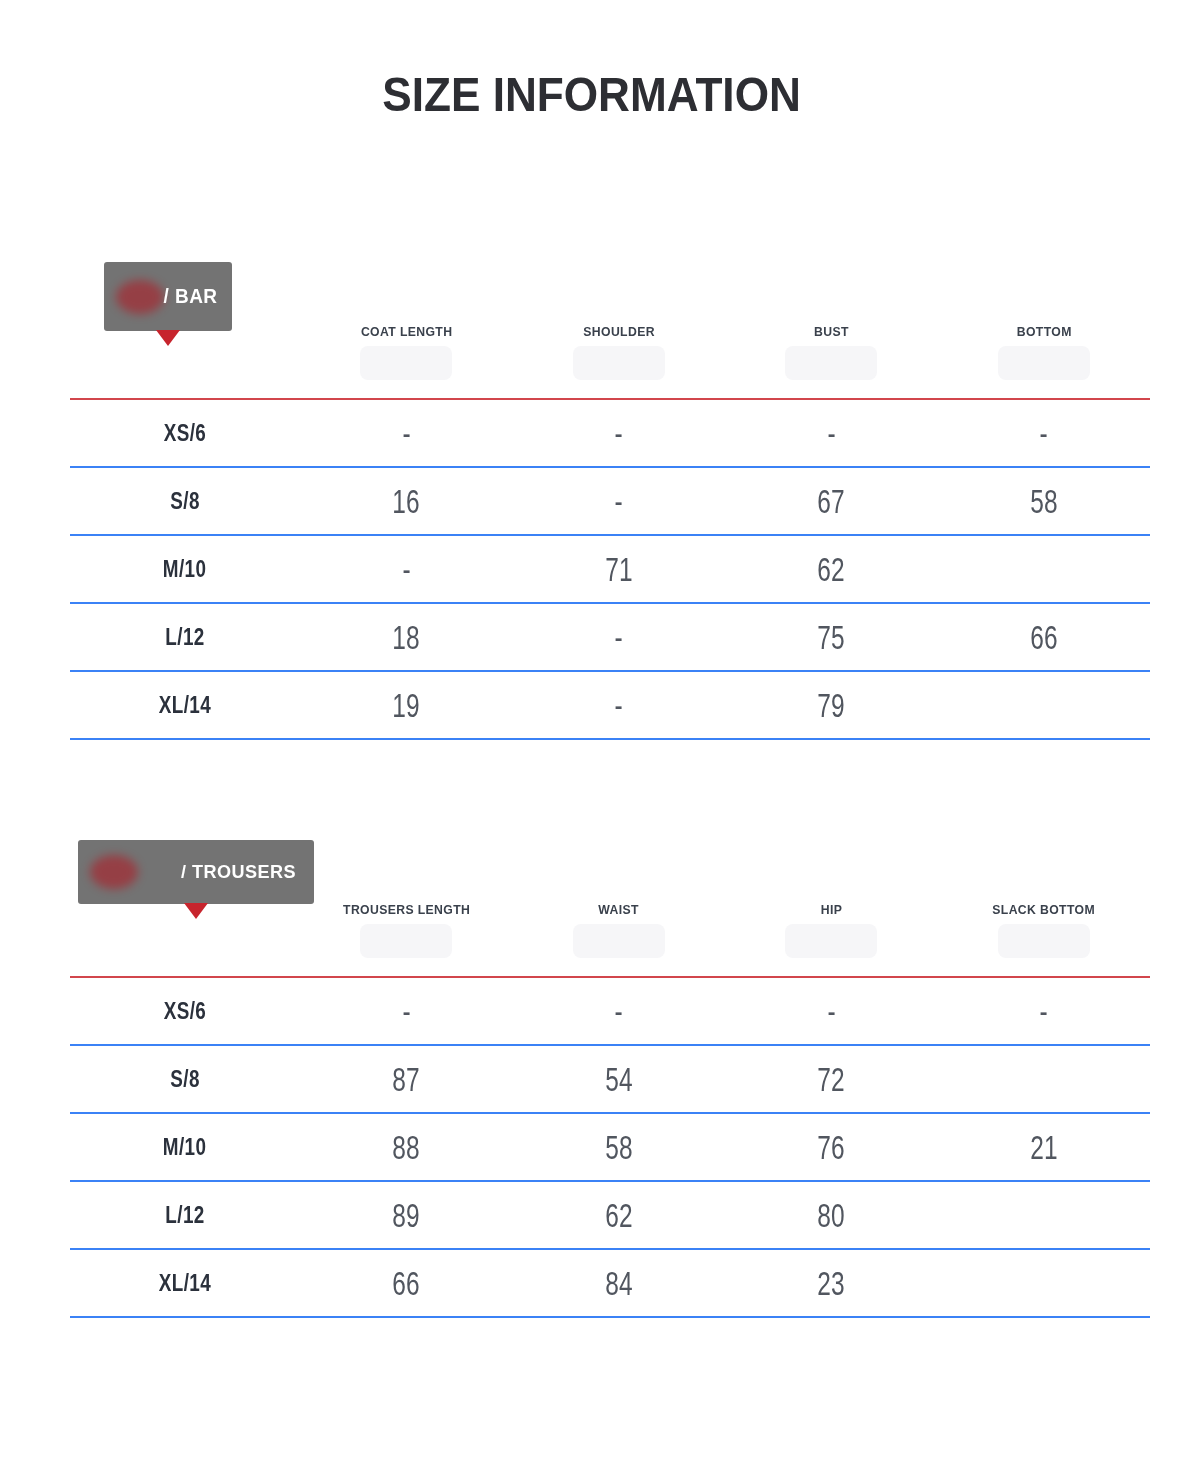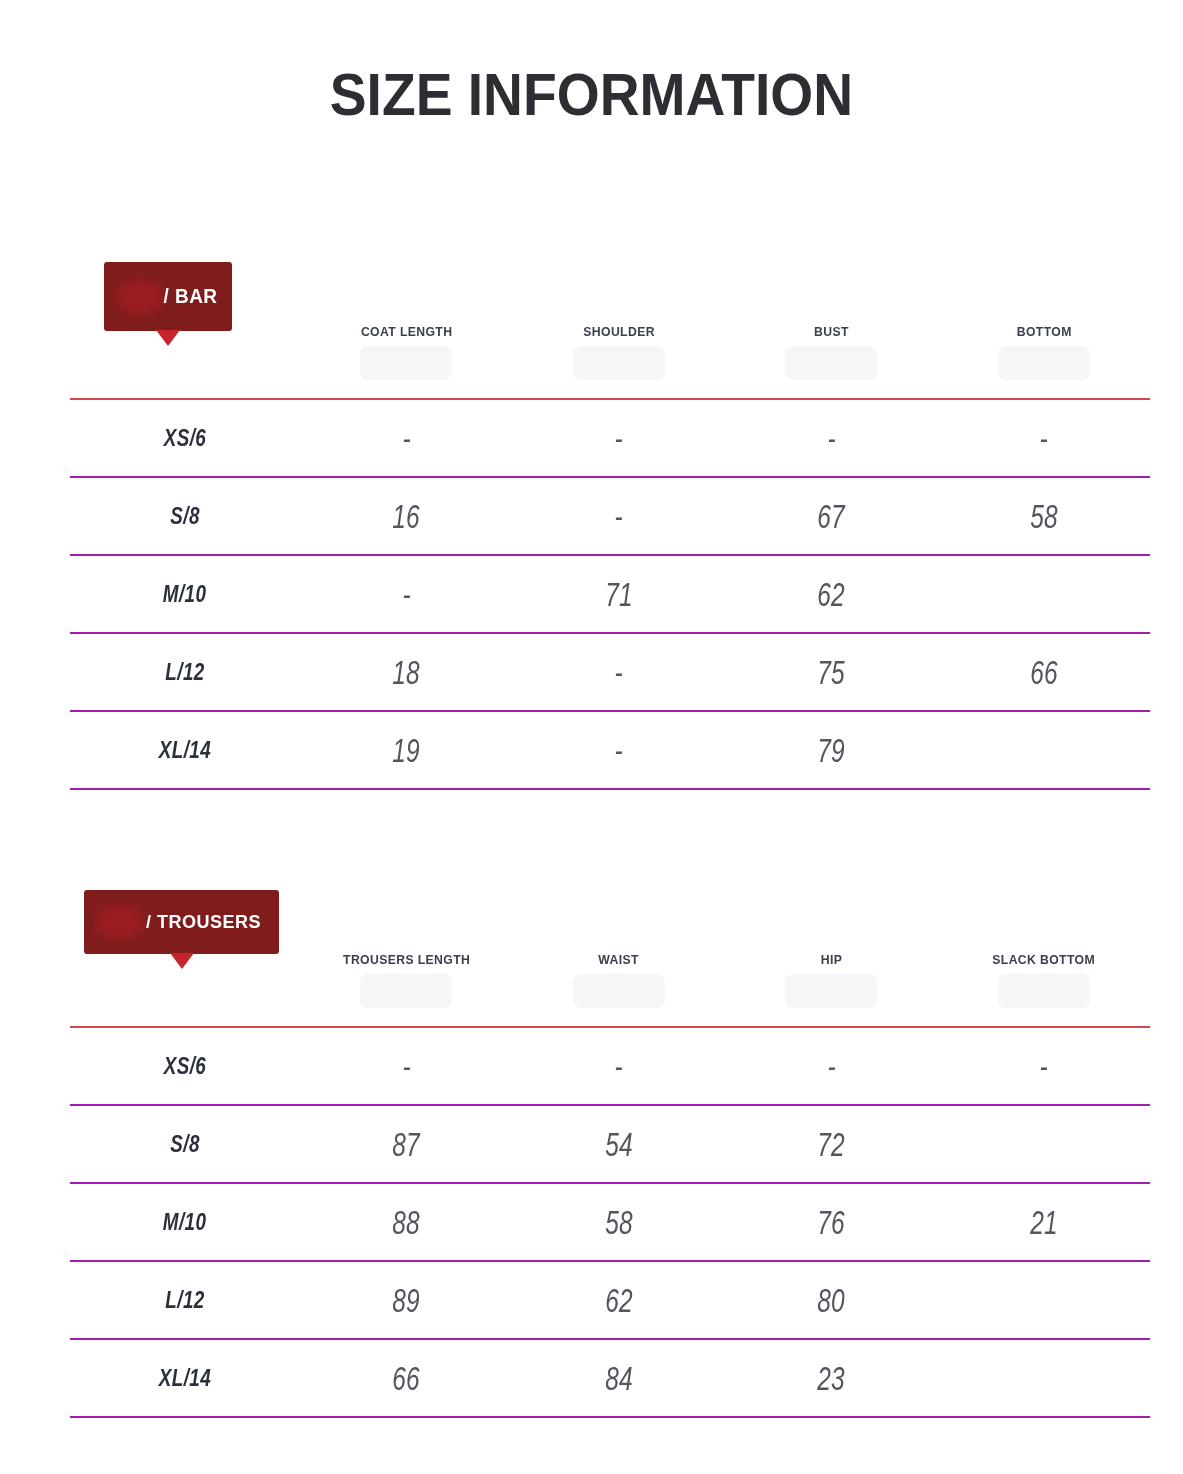--- a/index.html
+++ b/index.html
@@ -5,21 +5,21 @@
   * { margin:0; padding:0; box-sizing:border-box; }
   html,body { background:#ffffff; }
   body {
     width:1183px; height:1474px; overflow:hidden; position:relative;
     font-family:"Liberation Sans", sans-serif;
   }
 
   
   .page-title {
     margin-top:62px; text-align:center;
-    font-size:60px; font-weight:bold; color:#2d2e33;
+    font-size:48px; font-weight:bold; color:#2d2e33;
     line-height:66px; white-space:nowrap;
   }
   .page-title > span { display:inline-block; transform:scaleX(.92); letter-spacing:0px; }
 
   
   .size-section { margin-left:70px; width:1080px; position:relative; }
   .section-bar      { margin-top:134px; }
   .section-trousers { margin-top:100px; }
 
   .table-head { position:relative; height:136px;
@@ -31,25 +31,25 @@
     letter-spacing:.4px; transform:scaleX(.94); white-space:nowrap;
   }
   .head-smudge {
     width:92px; height:34px; margin:6px auto 0; border-radius:8px;
     background:#f6f6f8;
   }
 
   
   .badge {
     position:absolute; top:0;
-    background:#7f1d1d; border-radius:3px;
+    background:#737373; border-radius:3px;
     display:flex; align-items:center; justify-content:flex-end;
   }
   .badge-bar      { left:34px; width:128px; height:69px; padding-right:13px; }
-  .badge-trousers { left:14px;    width:195px; height:64px; padding-right:15px; }
+  .badge-trousers { left:8px;    width:236px; height:64px; padding-right:15px; }
   .badge::after { 
     content:""; position:absolute; left:50%; bottom:-15px; transform:translateX(-50%);
     width:0; height:0;
     border-left:12px solid transparent; border-right:12px solid transparent;
     border-top:16px solid #c7242d;
   }
   .badge-blob {
     position:absolute; left:12px; top:50%; transform:translateY(-50%);
     width:48px; height:34px; border-radius:50%;
     background:#ad1d27; filter:blur(5px); opacity:.6;
@@ -57,23 +57,22 @@
   .badge-label {
     position:relative; color:#ffffff; font-weight:bold; font-size:20px;
     letter-spacing:.5px; white-space:nowrap; display:inline-block; transform:scaleX(.95);
   }
   .badge-trousers .badge-label { font-size:19px; }
 
   
   .rows { border-top:2px solid #d2464c; }
   .size-row {
     display:grid; grid-template-columns:230px 1fr 1fr 1fr 1fr;
-    height:78px; align-items:center;
-    border-bottom:2px solid #a21caf;
-    font-style:italic;
+    height:68px; align-items:center;
+    border-bottom:2px solid #3b82f6;
   }
   .cell { text-align:center; }
   .row-label {
     display:inline-block; transform:scaleX(.82);
     font-size:23px; font-weight:bold; color:#2b313c; letter-spacing:.5px;
   }
   .val {
     display:inline-block; transform:scaleX(.72);
     font-size:34px; font-weight:normal; color:#51565f;
   }

